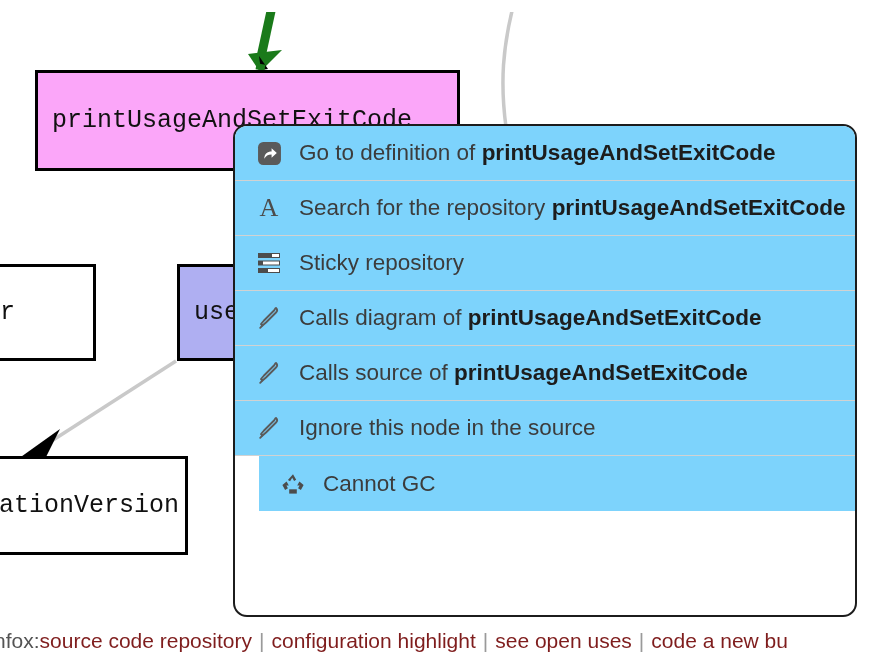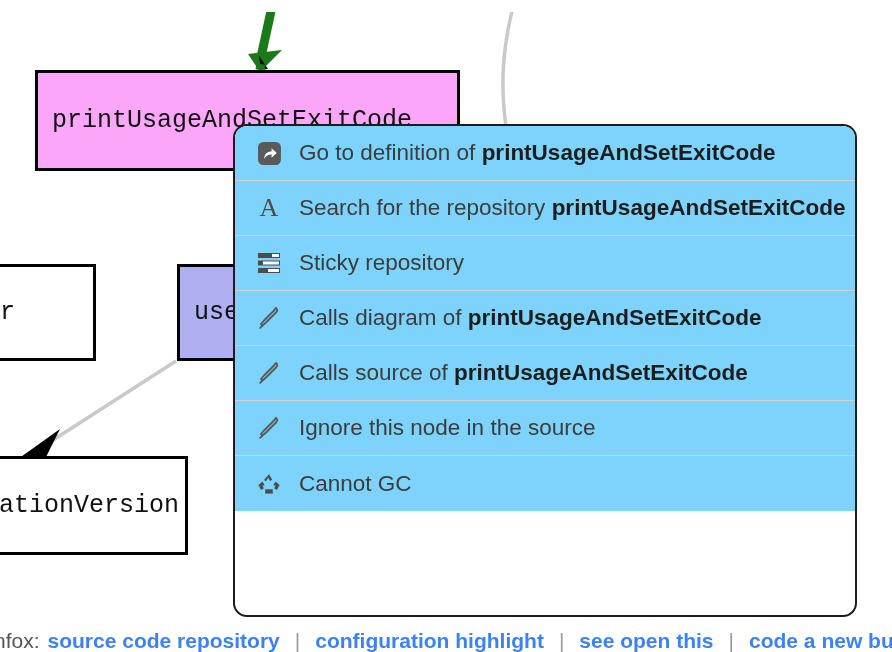--- a/index.html
+++ b/index.html
@@ -97,24 +97,23 @@
     font-size: 21px;
     color: #545454;
     padding-left: 0px;
     overflow: hidden;
   }
   .statusbar .sb-prefix {
     margin-left: -6px;
     color: #545454;
   }
   .statusbar a {
-    color: #3b82f6;
+    color: #7f1d1d;
     text-decoration: none;
-    margin: 0 8px;
-    font-weight: bold;
+    margin: 0 0px;
   }
   .statusbar .sep {
     color: #9a9a9a;
     margin: 0 7px;
   }
 
   
   .context-menu {
     position: absolute;
     left: 233px;
@@ -133,20 +132,21 @@
     box-sizing: border-box;
     display: flex;
     align-items: center;
     padding-left: 14px;
     border-bottom: 1px solid #d2d2d2;
     background: #7dd3fc;
     cursor: default;
   }
   .menu-item:last-child {
     border-bottom: none;
+    margin-left: 24px;
   }
   .menu-icon {
     width: 40px;
     min-width: 40px;
     height: 32px;
     display: flex;
     align-items: center;
     justify-content: center;
     margin-right: 10px;
     color: #4c4c4c;
@@ -207,21 +207,21 @@
       <span class="node-label">ApplicationVersion</span>
     </div>
   </div>
 
   <div class="statusbar">
     <span class="sb-prefix">nfox:</span>
     <a href="#">source code repository</a>
     <span class="sep">|</span>
     <a href="#">configuration highlight</a>
     <span class="sep">|</span>
-    <a href="#">see open this</a>
+    <a href="#">see open uses</a>
     <span class="sep">|</span>
     <a href="#">code a new bu</a>
   </div>
 
   <div class="context-menu">
 
     <div class="menu-item">
       <span class="menu-icon">
         <svg width="25" height="25" viewBox="0 0 24 24">
           <rect x="1" y="1" width="22" height="22" rx="5" fill="#5a5a5a"></rect>

